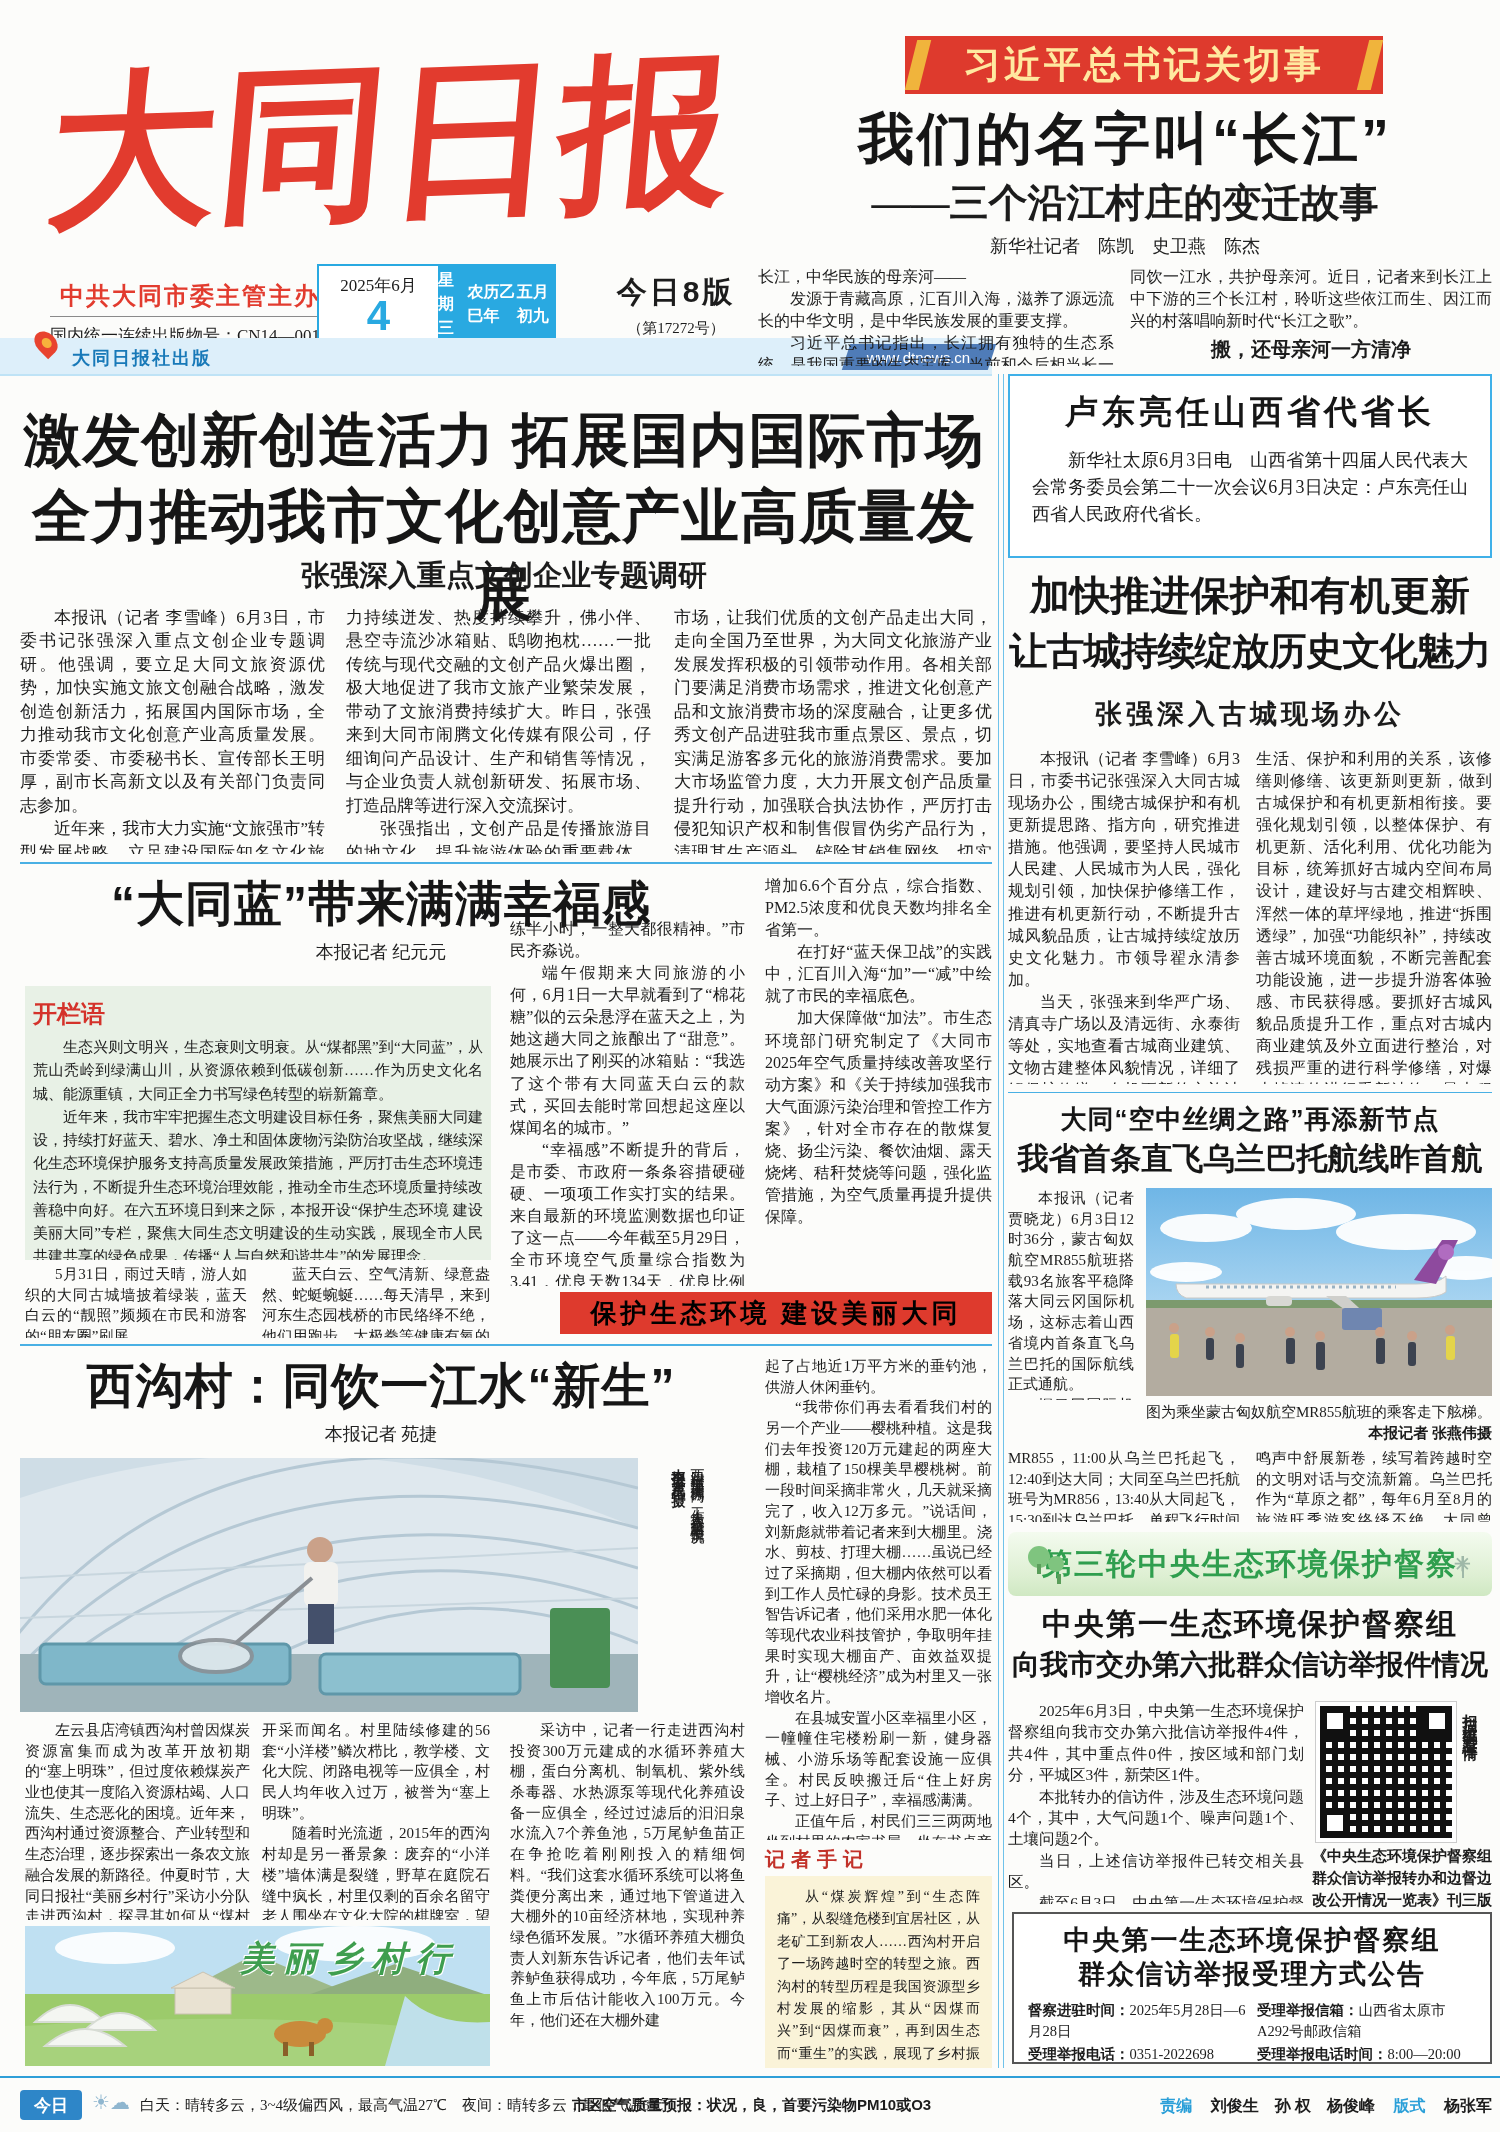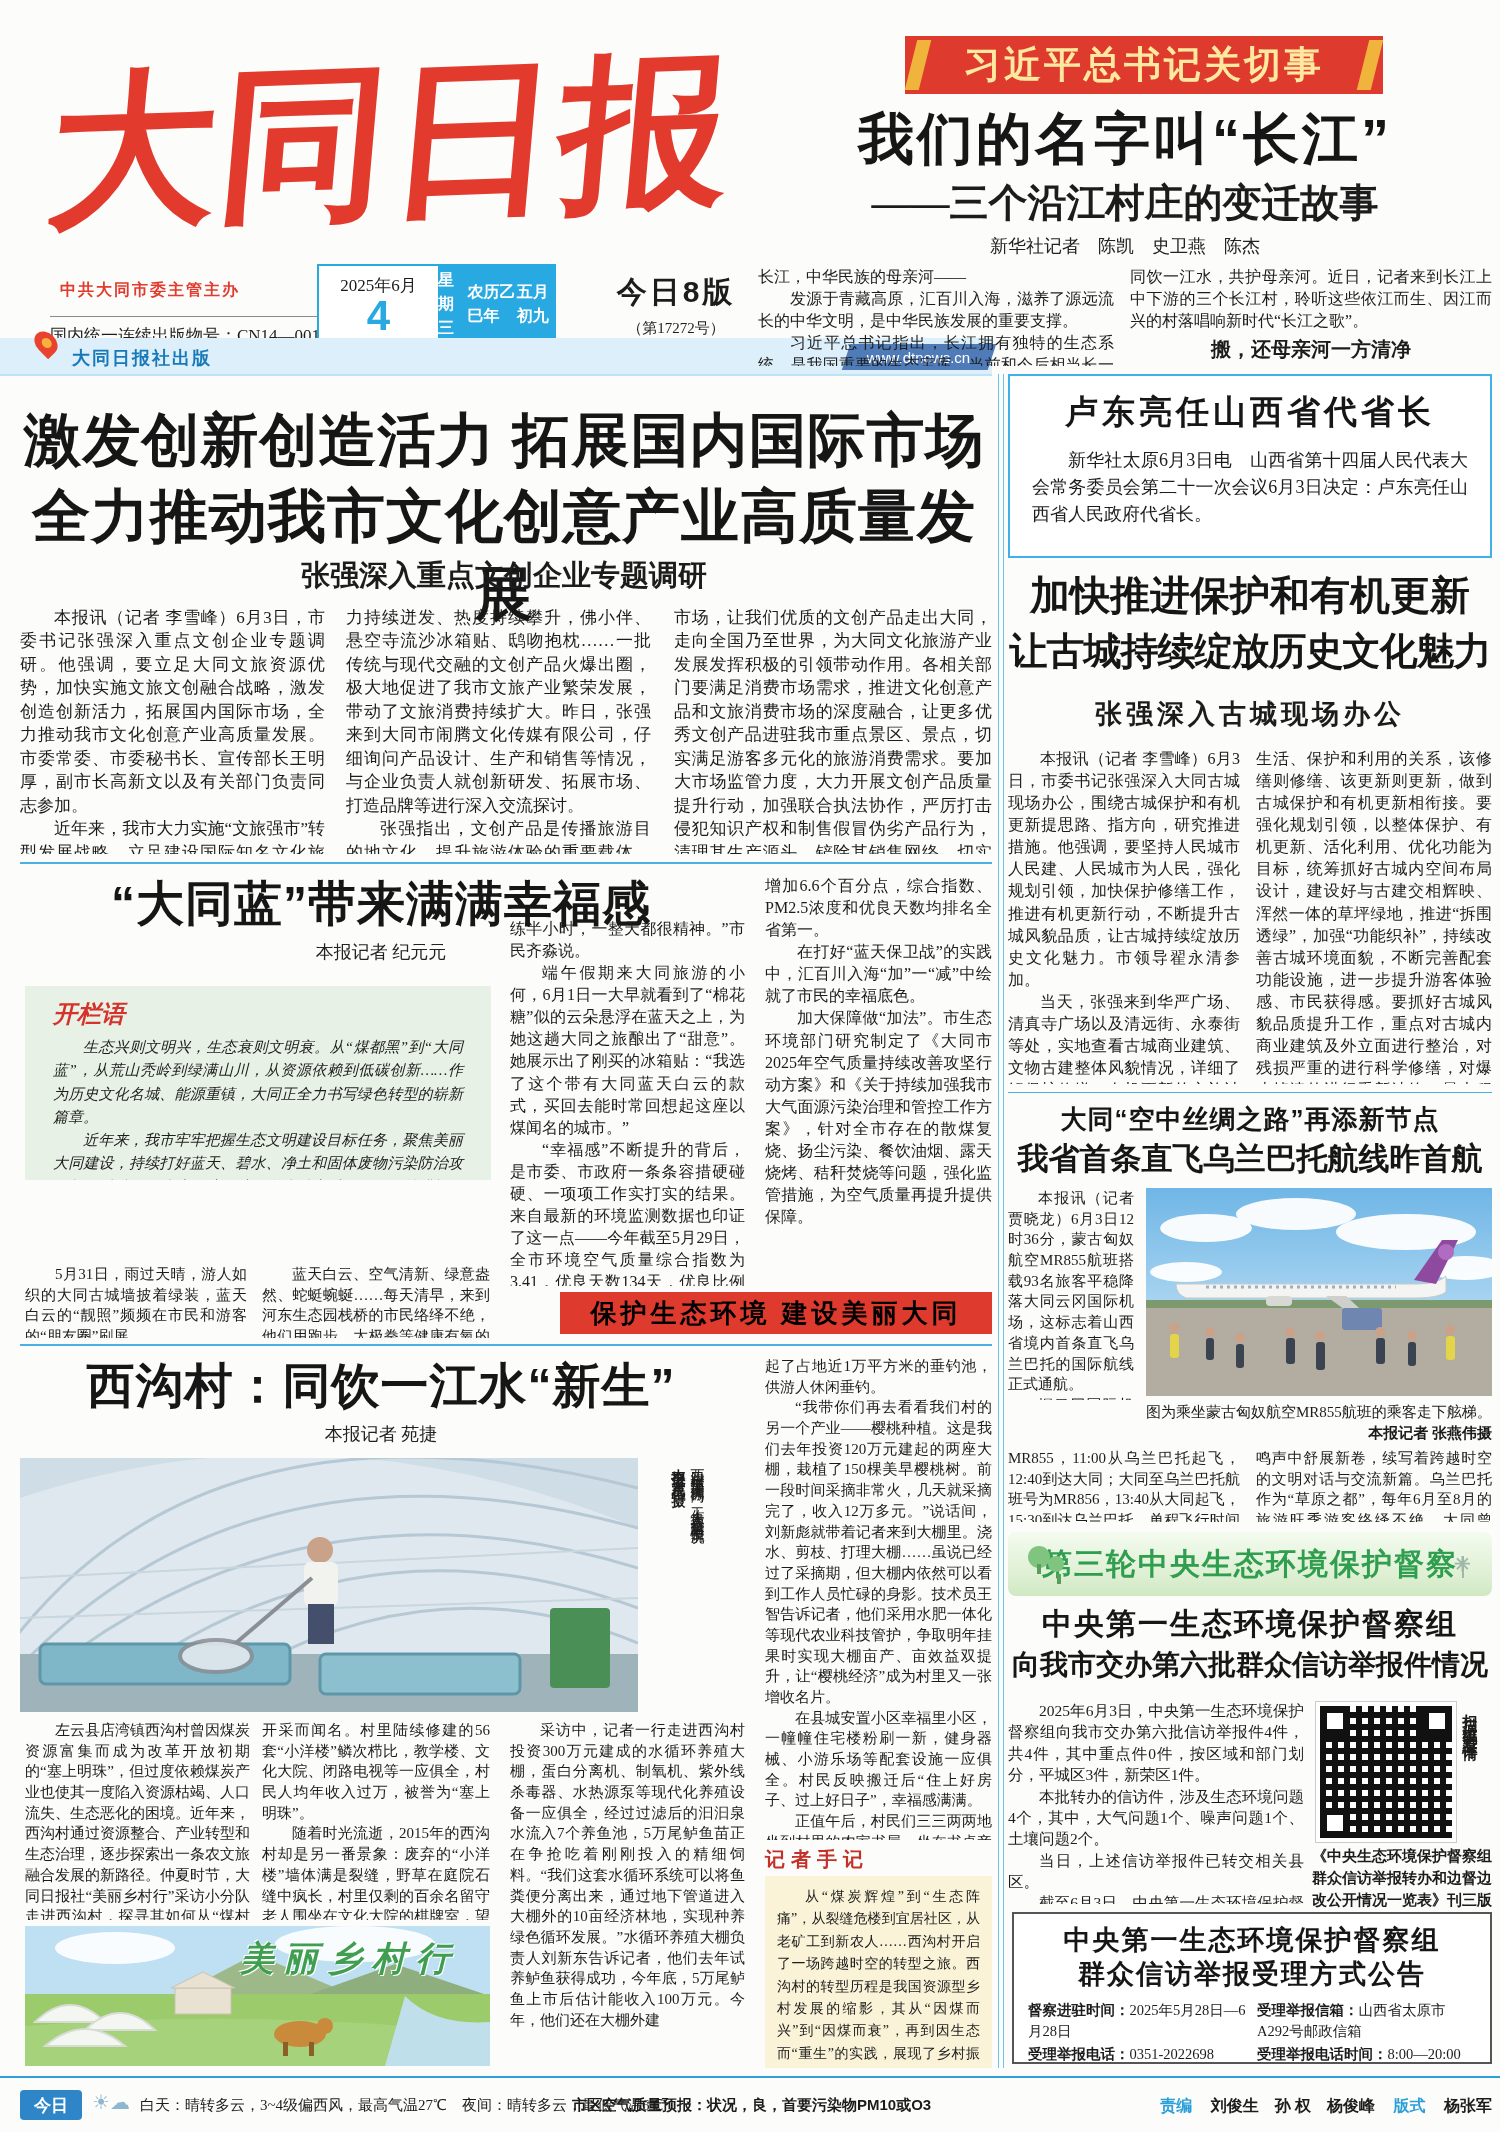--- a/index.html
+++ b/index.html
@@ -11,21 +11,21 @@
   .hairline{position:absolute;background:#49b0e4;height:2px;}
   .vrule{position:absolute;width:4px;border-left:1px solid #6fc2ea;border-right:1px solid #6fc2ea;}
   .body-col{position:absolute;overflow:hidden;text-align:justify;line-height:1.38;}
   .body-col p{margin:0;text-indent:2em;}
   .cont p:first-child{text-indent:0;}
   .byline{font-size:18px;color:#222;}
   
   .masthead{left:40px;top:26px;width:700px;height:234px;display:flex;align-items:center;justify-content:center;}
   .masthead span{font-size:168px;font-weight:bold;color:#e23b2e;letter-spacing:2px;
                  transform:skewX(-7deg) rotate(-2deg);font-family:"Liberation Serif",serif;}
-  .organizer{left:60px;top:280px;font-size:16px;font-weight:bold;color:#e23b2e;letter-spacing:2px;font-family:Liberation Serif, serif;}
+  .organizer{left:60px;top:280px;font-size:24px;font-weight:bold;color:#e23b2e;letter-spacing:2px;font-family:Liberation Serif, serif;}
   .org-rule{left:50px;top:316px;width:300px;height:1px;background:#8a8a8a;position:absolute;}
   .issn{left:50px;top:324px;font-size:17px;}
   .datebox{left:317px;top:264px;width:119px;height:76px;border:2px solid #29a9e1;background:#fff;
            display:flex;flex-direction:column;align-items:center;justify-content:center;}
   .datebox .ym{font-size:17px;}
   .datebox .d{font-size:42px;font-weight:bold;color:#29a9e1;line-height:0.9;font-family:"Liberation Sans",sans-serif;}
   .weekbox{left:438px;top:264px;width:118px;height:80px;background:#29a9e1;color:#fff;
            display:flex;flex-direction:row;align-items:center;justify-content:center;
            font-size:16px;font-weight:bold;line-height:1.5;font-family:"Liberation Sans",sans-serif;}
   .pages{left:596px;top:272px;width:160px;text-align:center;}
@@ -82,21 +82,21 @@
   .qr-label{left:1460px;top:1702px;height:150px;position:absolute;writing-mode:vertical-rl;
             font-size:15px;font-weight:bold;letter-spacing:4px;}
   .qr-caption{left:1312px;top:1846px;width:180px;position:absolute;font-size:15px;font-weight:bold;line-height:1.45;text-align:justify;}
   .notice-box{left:1012px;top:1912px;width:480px;height:152px;position:absolute;border:2px solid #555;background:#fff;box-sizing:border-box;padding:10px 14px;}
   .notice-box .t{font-size:27px;text-align:center;letter-spacing:2px;line-height:1.25;}
   .notice-items{display:grid;grid-template-columns:1fr 1fr;gap:2px 10px;margin-top:8px;font-size:14.5px;line-height:1.45;}
   .notice-items b{font-family:"Liberation Sans",sans-serif;}
   
   .db-title{left:16px;top:872px;width:730px;font-size:48px;letter-spacing:1px;}
   .db-byline{left:16px;top:940px;width:730px;}
-  .intro-box{left:25px;top:986px;width:466px;height:194px;position:absolute;background:#e8f1e6;box-sizing:border-box;padding:12px 28px;overflow:hidden;font-style:italic;}
+  .intro-box{left:25px;top:986px;width:466px;height:274px;position:absolute;background:#e8f1e6;box-sizing:border-box;padding:12px 8px;overflow:hidden;}
   .intro-label{color:#d4322a;font-size:24px;font-weight:bold;font-family:"Liberation Sans",sans-serif;margin-bottom:6px;}
   .intro-box p{margin:0;font-size:15px;line-height:1.55;text-indent:2em;text-align:justify;}
   .red-banner{left:560px;top:1292px;width:432px;height:42px;position:absolute;background:#de3a2d;
       display:flex;align-items:center;justify-content:center;}
   .red-banner span{color:#000000;font-size:26px;font-weight:bold;font-family:"Liberation Sans",sans-serif;letter-spacing:4px;}
   
   .xg-title{left:16px;top:1354px;width:730px;font-size:48px;letter-spacing:1px;}
   .xg-byline{left:16px;top:1422px;width:730px;}
   .vcap{left:648px;top:1458px;height:254px;width:58px;position:absolute;display:flex;flex-direction:row-reverse;}
   .vcap span{writing-mode:vertical-rl;font-size:14px;line-height:1.35;letter-spacing:2px;}

